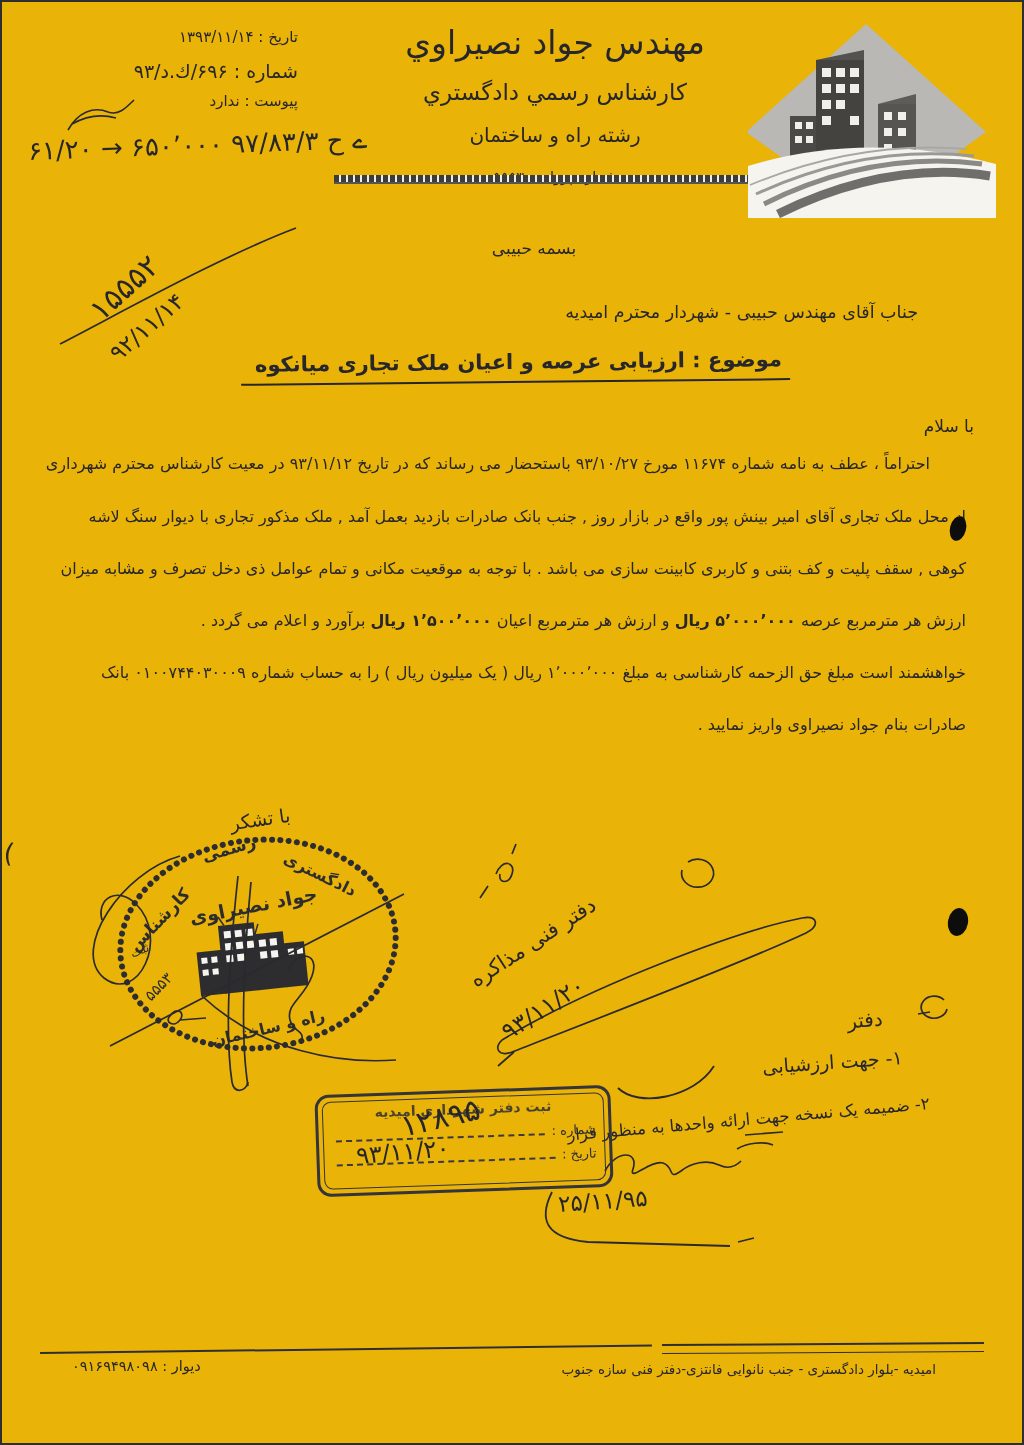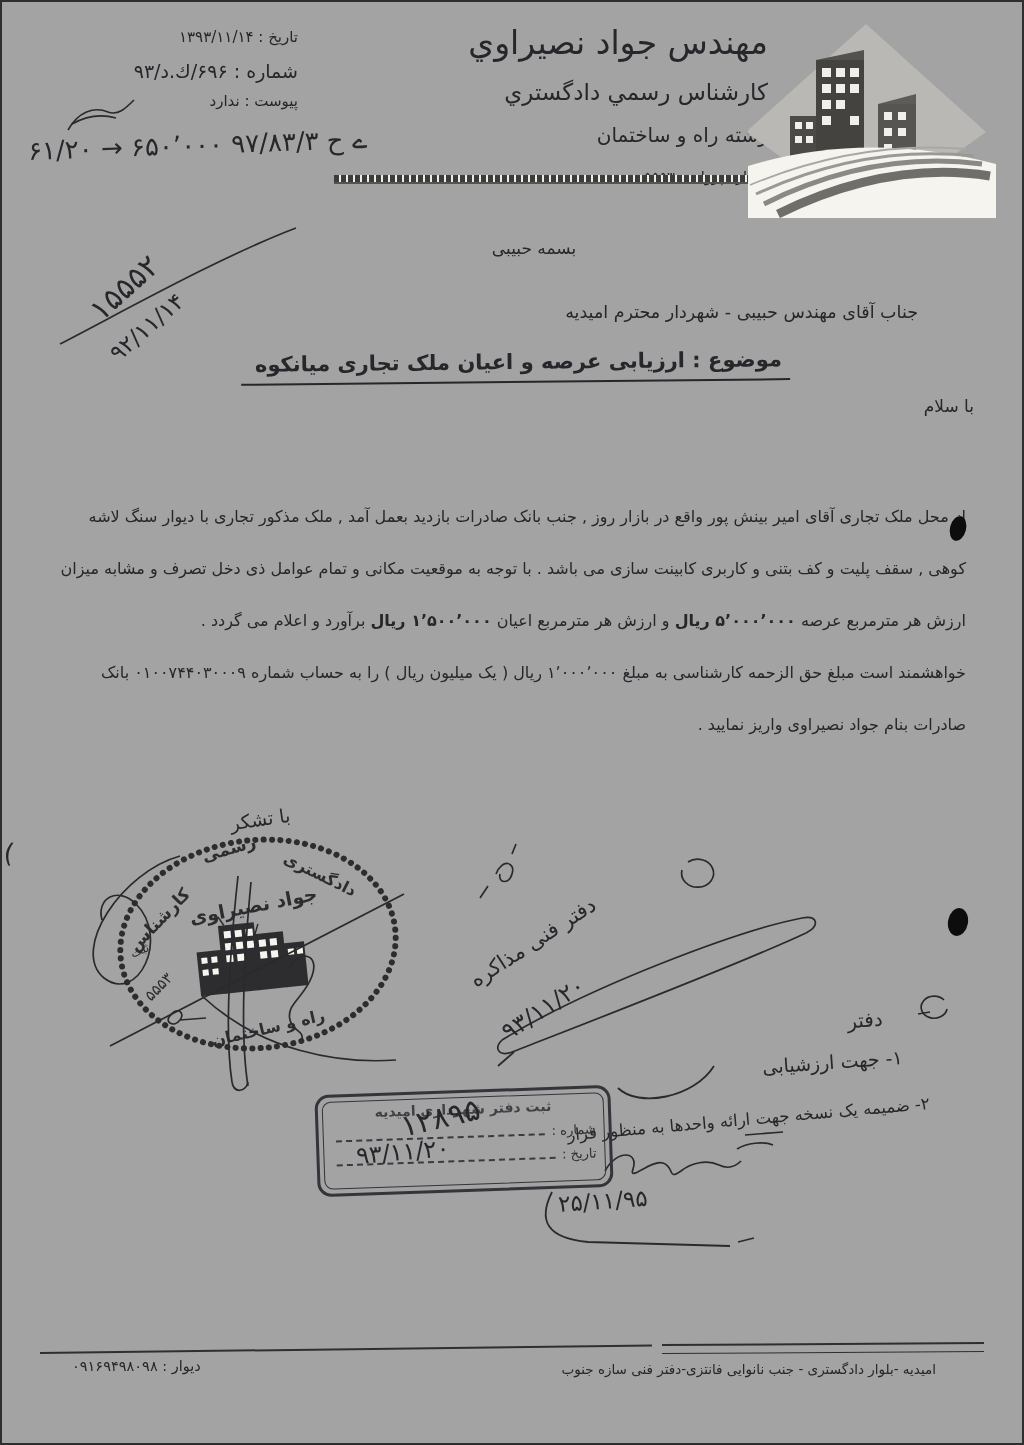--- a/index.html
+++ b/index.html
@@ -1,16 +1,16 @@
 <!DOCTYPE html>
 <html lang="fa"><head>
 <meta charset="utf-8">
 <style>
   html,body{margin:0;padding:0;background:#ffffff;}
-  .page{position:relative;width:1024px;height:1445px;background:#a3a3a3;
+  .page{position:relative;width:1024px;height:1445px;background:#eab308;
         border:2px solid #2e2e2e;box-sizing:border-box;overflow:hidden;
         font-family:"DejaVu Sans",sans-serif;color:#26262b;padding-left:44px;}
   .abs{position:absolute;}
   .rtl{direction:rtl;unicode-bidi:isolate;}
   .ltr{direction:ltr;unicode-bidi:isolate;}
   .nowrap{white-space:nowrap;}
   .hand{color:#26262b;}
   .b{font-weight:bold;}
   .chain{height:7px;background:repeating-linear-gradient(90deg,#3c3c3c 0 5px,#efeee9 5px 7px);
          border-bottom:2px solid #55544f;}
@@ -35,21 +35,21 @@
   </div>
   <div class="abs rtl nowrap" style="top:58px;right:724px;font-size:19px">
     <span>شماره :</span>
     <span>۶۹۶/ك.د/۹۳</span>
   </div>
   <div class="abs rtl nowrap" style="top:90px;right:724px;font-size:15px">
     <span>پیوست :</span>
     <span>ندارد</span>
   </div>
 
-  <div class="abs rtl" style="top:22px;left:326px;width:440px;text-align:right">
+  <div class="abs rtl" style="top:22px;left:333px;width:440px;text-align:center">
     <div style="font-size:33px;line-height:1.15">مهندس جواد نصيراوي</div>
     <div style="font-size:23px;margin-top:17px">كارشناس رسمي دادگستري</div>
     <div style="font-size:20px;margin-top:18px">رشته راه و ساختمان</div>
     <div style="font-size:14.5px;margin-top:22px">شماره پروانه : ۵۵۵۳</div>
   </div>
   <div class="abs chain" style="left:332px;top:173px;width:548px"></div>
 
   <svg class="abs" style="left:746px;top:16px" width="248" height="200" viewBox="0 0 248 200">
     <polygon points="118,6 238,114 118,200 -2,114" fill="#b9b8b4"></polygon>
     <g>
@@ -102,22 +102,23 @@
     <path d="M8,132 C70,100 170,44 244,16" fill="none" stroke="#2a2a2e" stroke-width="1.7"></path>
   </svg>
   <div class="abs ltr nowrap hand" style="left:82px;top:268px;font-size:30px;transform:rotate(-42deg)">۱۵۵۵۲</div>
   <div class="abs ltr nowrap hand" style="left:100px;top:312px;font-size:23px;transform:rotate(-41deg)">۹۲/۱۱/۱۴</div>
 
   <div class="abs rtl nowrap" style="right:104px;top:300px;font-size:17.5px">جناب آقای مهندس حبیبی - شهردار محترم امیدیه</div>
 
   <div class="abs rtl nowrap b" style="right:232px;top:348px;font-size:21px;padding:0 8px 7px 14px;
        border-bottom:2px solid #26262b;transform:rotate(-0.6deg)">موضوع : ارزیابی عرصه و اعیان ملک تجاری میانکوه</div>
 
-  <div class="abs rtl nowrap" style="right:48px;top:394px;font-size:17px">با سلام</div>
-
+  <div class="abs rtl nowrap" style="right:48px;top:414px;font-size:17px">با سلام</div>
+
+  <div class="abs rtl nowrap" style="right:92px;top:452px;font-size:16px">احتراماً ، عطف به نامه شماره ۱۱۶۷۴ مورخ ۹۳/۱۰/۲۷ باستحضار می رساند که در تاریخ ۹۳/۱۱/۱۲ در معیت کارشناس محترم شهرداری</div>
   <div class="abs rtl nowrap" style="right:56px;top:505px;font-size:16px">از محل ملک تجاری آقای امیر بینش پور واقع در بازار روز , جنب بانک صادرات بازدید بعمل آمد , ملک مذکور تجاری با دیوار سنگ لاشه</div>
   <div class="abs rtl nowrap" style="right:56px;top:557px;font-size:16px">کوهی , سقف پلیت و کف بتنی و کاربری کابینت سازی می باشد . با توجه به موقعیت مکانی و تمام عوامل ذی دخل تصرف و مشابه میزان</div>
   <div class="abs rtl nowrap" style="right:56px;top:609px;font-size:16px">
     <span>ارزش هر مترمربع عرصه </span><span class="b">۵٬۰۰۰٬۰۰۰ ریال</span><span> و ارزش هر مترمربع اعیان </span><span class="b">۱٬۵۰۰٬۰۰۰ ریال</span><span> برآورد و اعلام می گردد .</span>
   </div>
   <div class="abs rtl nowrap" style="right:56px;top:661px;font-size:16px">خواهشمند است مبلغ حق الزحمه کارشناسی به مبلغ ۱٬۰۰۰٬۰۰۰ ریال ( یک میلیون ریال ) را به حساب شماره ۰۱۰۰۷۴۴۰۳۰۰۰۹ بانک</div>
   <div class="abs rtl nowrap" style="right:56px;top:713px;font-size:16px">صادرات بنام جواد نصیراوی واریز نمایید .</div>
 
   <div class="abs dot" style="left:948px;top:514px;width:16px;height:25px;transform:rotate(14deg)"></div>
   <div class="abs dot" style="left:946px;top:906px;width:20px;height:28px;transform:rotate(10deg)"></div>

